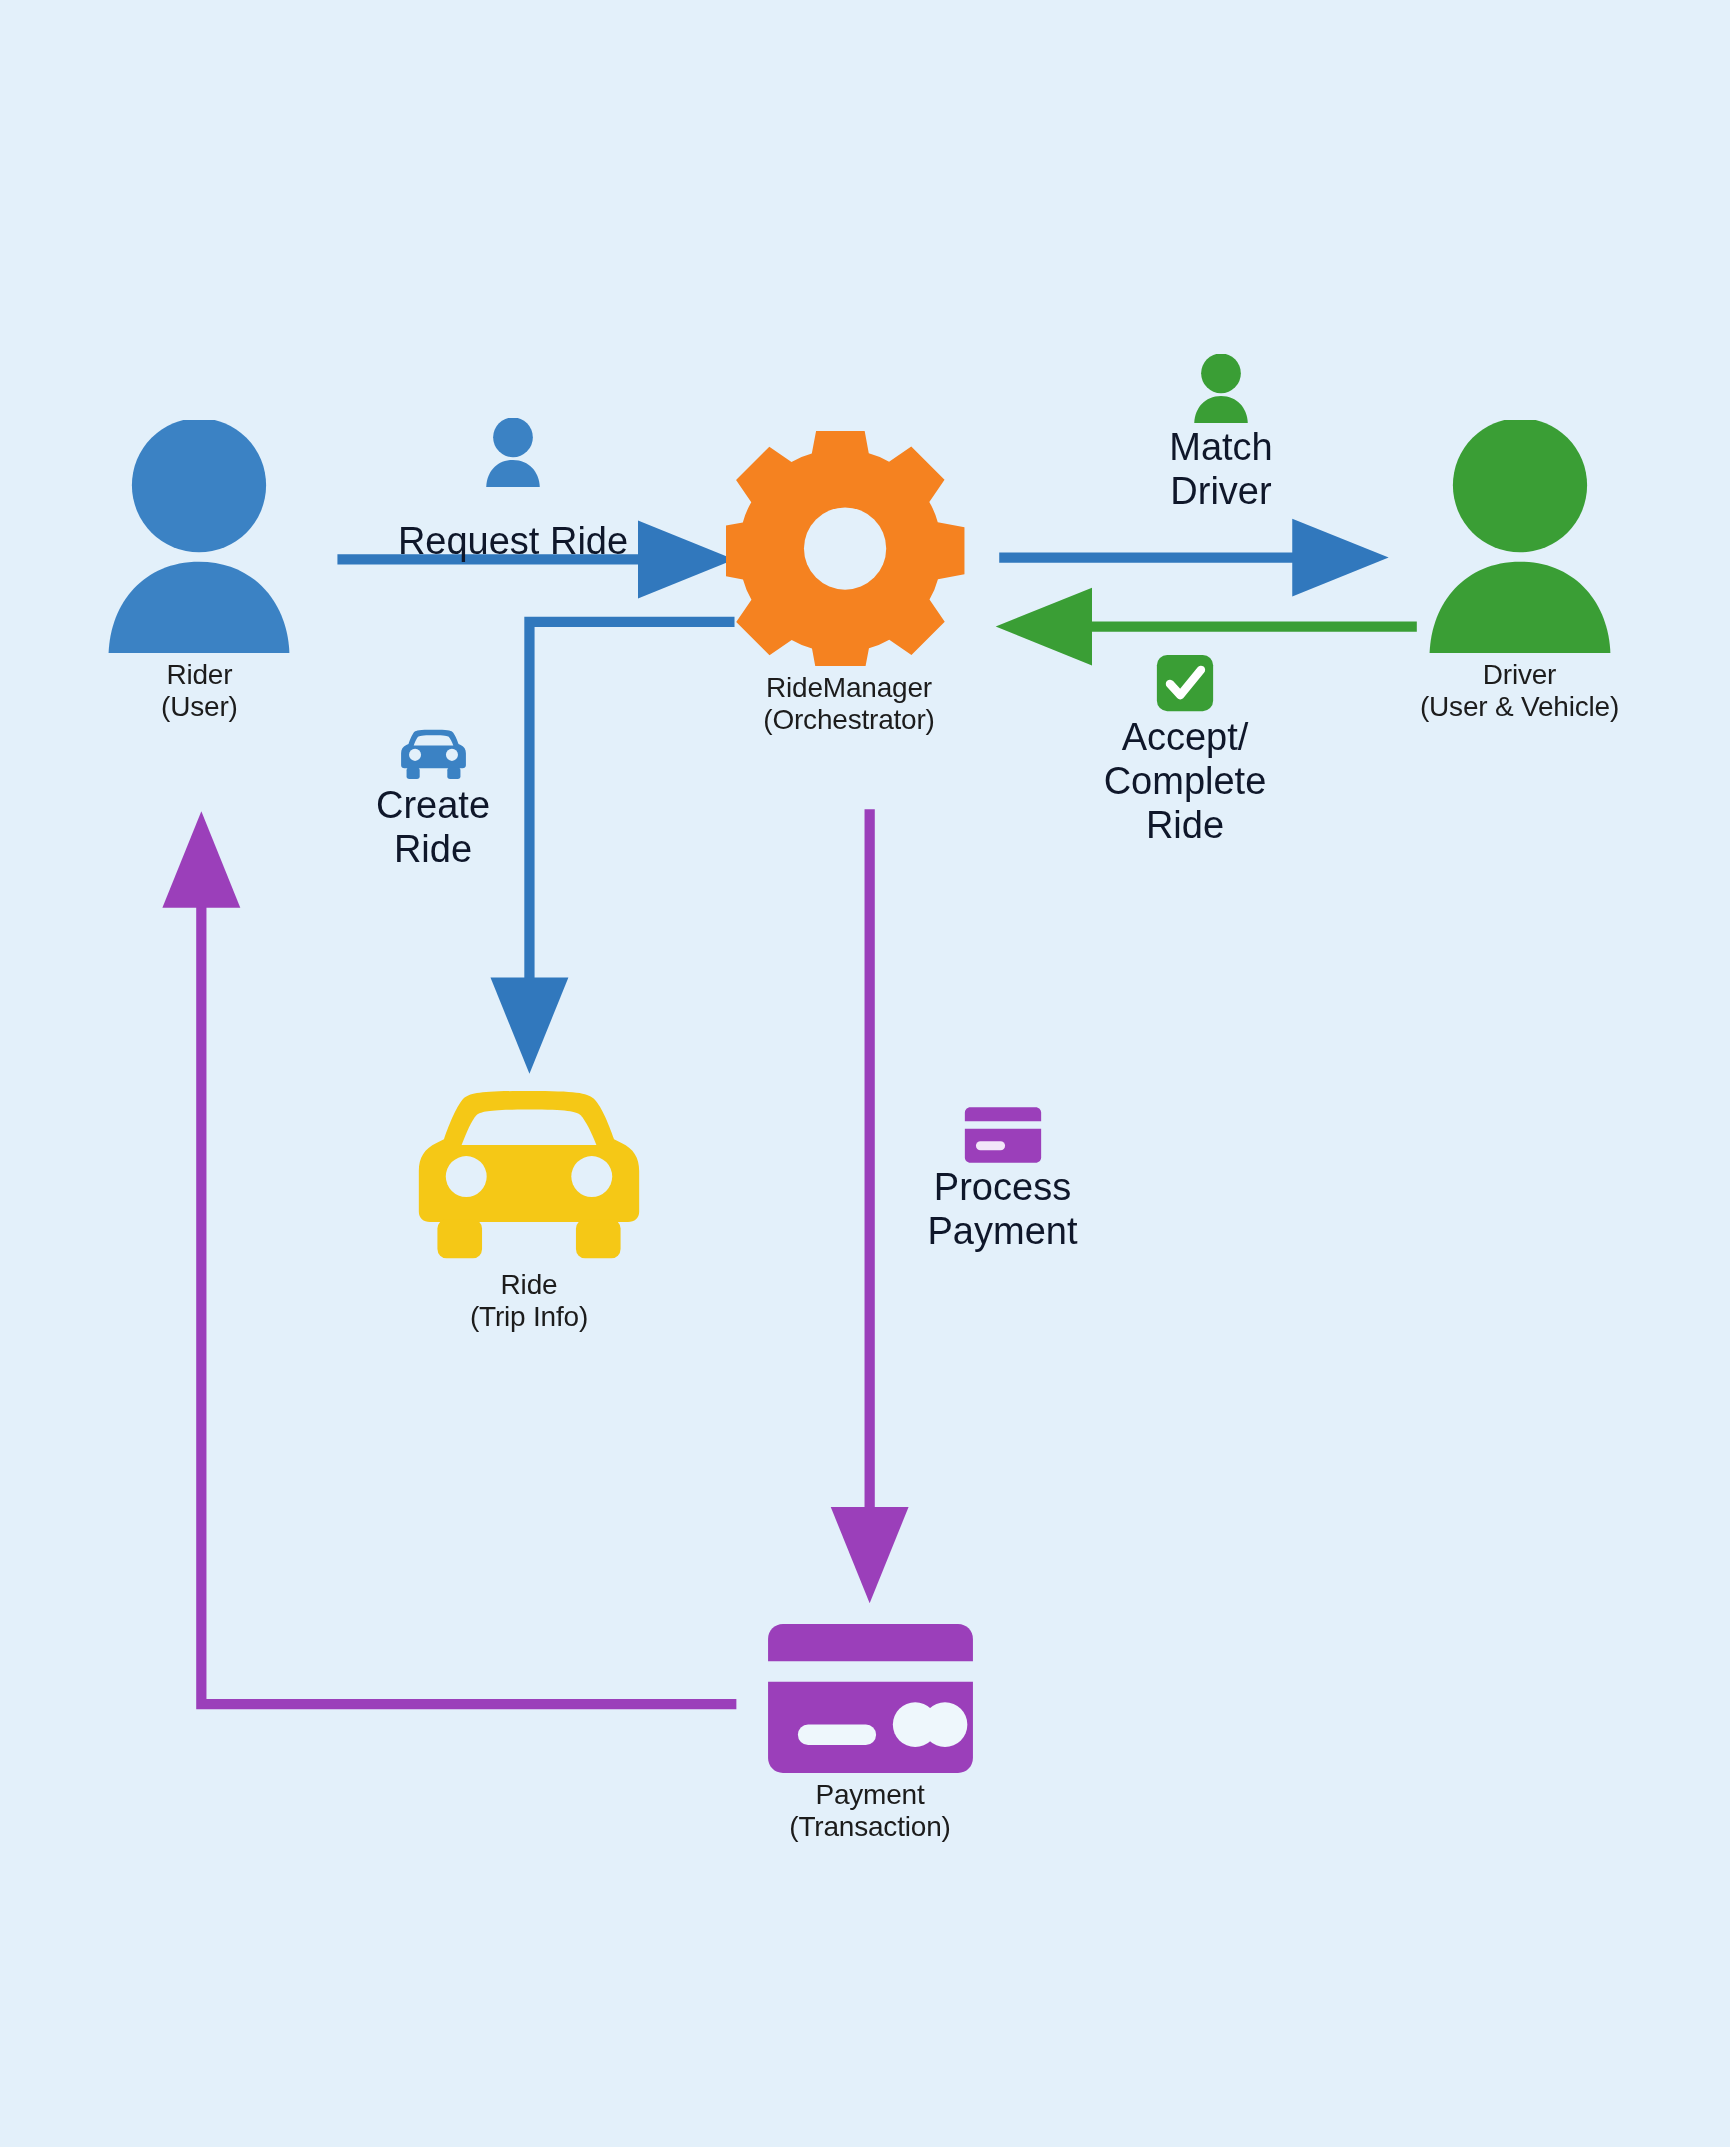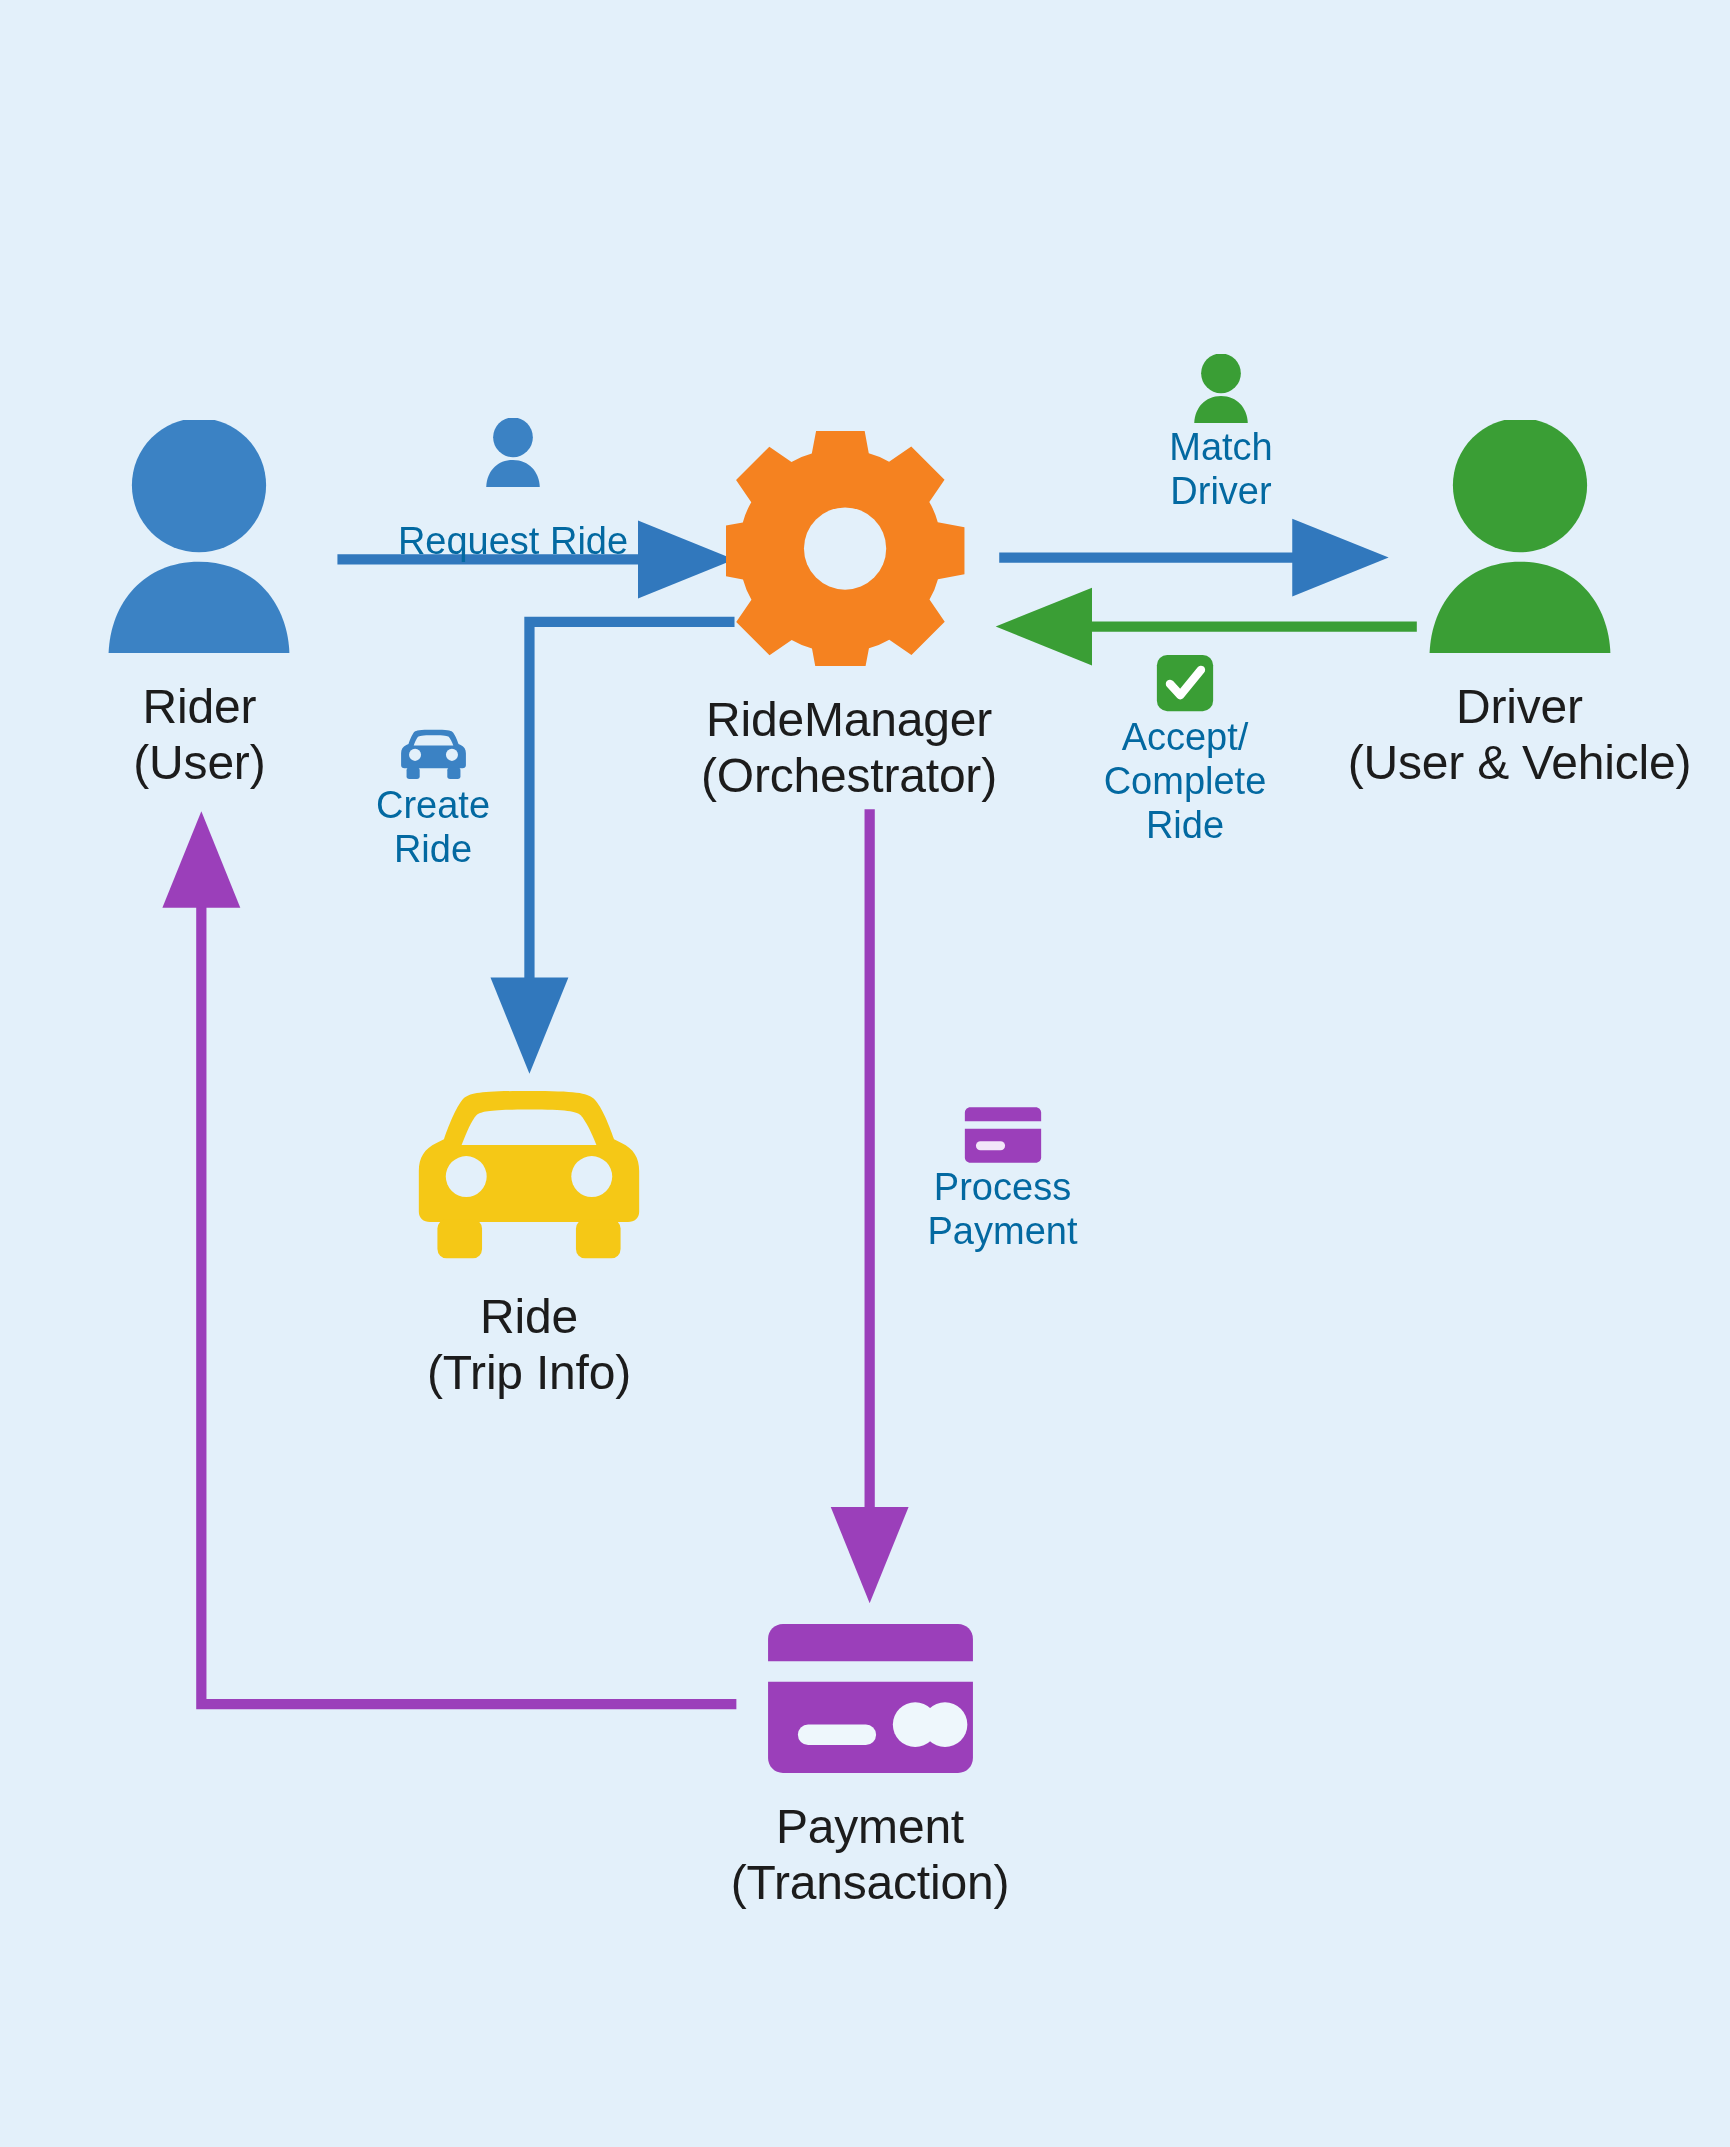--- a/index.html
+++ b/index.html
@@ -24,33 +24,33 @@
   }
   .node {
     position: absolute;
     display: flex;
     flex-direction: column;
     align-items: center;
     text-align: center;
   }
   .node-label {
     color: #1c1c1c;
-    font-size: 48px;
+    font-size: 28px;
     line-height: 1.16;
     white-space: pre-line;
-    margin-top: 26px;
+    margin-top: 6px;
     letter-spacing: -0.2px;
   }
   .edge-label {
     position: absolute;
     display: flex;
     flex-direction: column;
     align-items: center;
     text-align: center;
-    color: #0369a1;
+    color: #0f172a;
     font-size: 38px;
     line-height: 1.16;
     white-space: pre-line;
   }
   .edge-label .glyph { margin-bottom: 1.9px; }
   .icon-wrap { display: block; line-height: 0; }
 </style>
 </head>
 <body>
 

